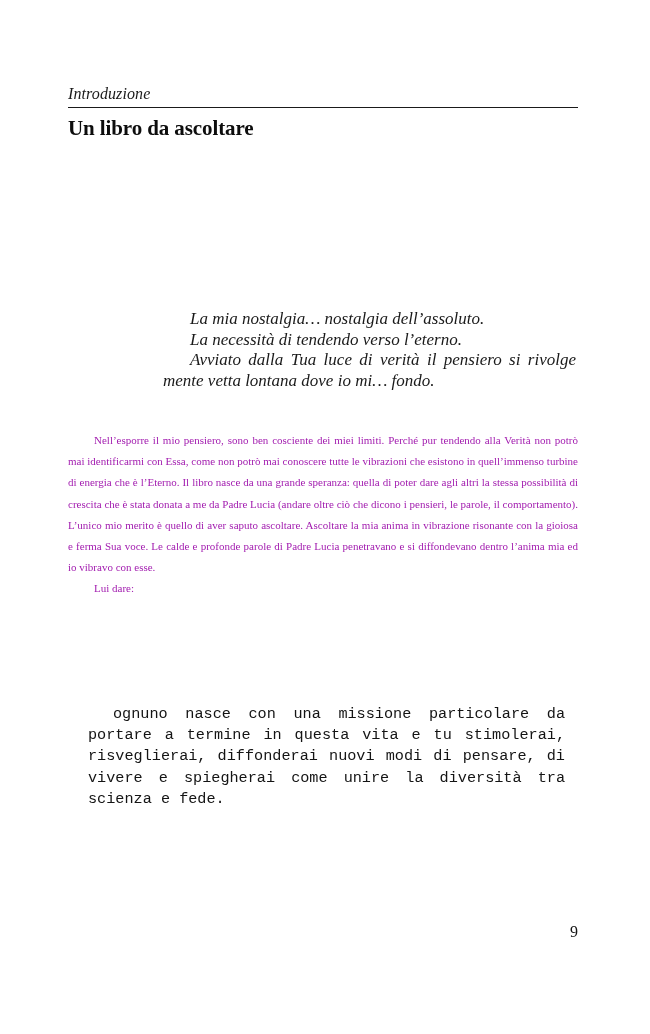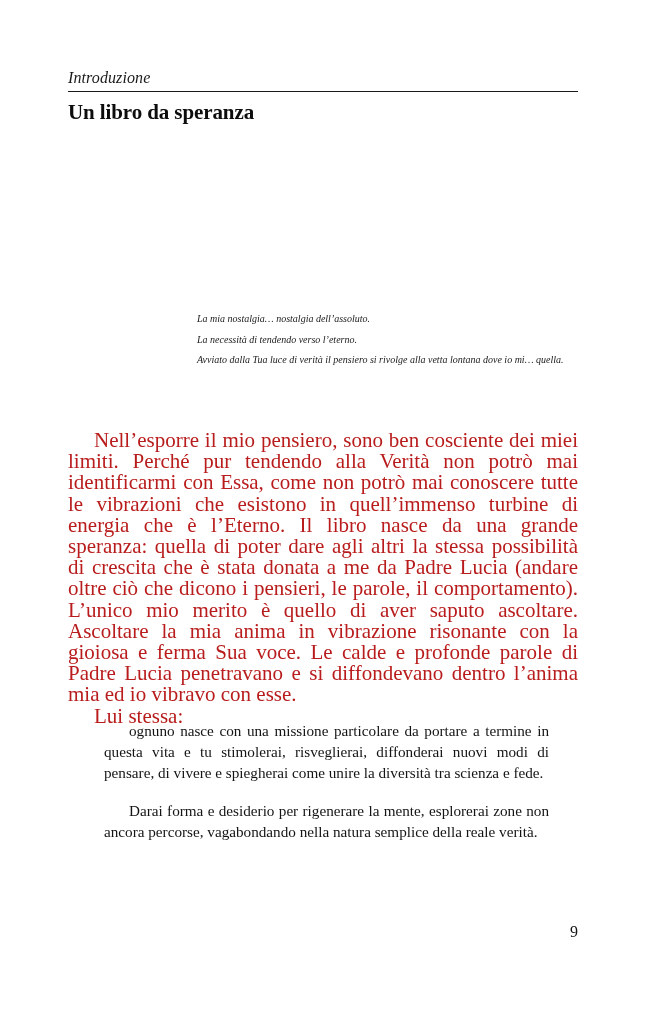--- a/index.html
+++ b/index.html
@@ -18,21 +18,21 @@
     color: #111111;
     font-family: "Liberation Serif", "DejaVu Serif", serif;
     overflow: hidden;
     box-sizing: border-box;
   }
 
   
   .text-block {
     position: absolute;
     left: 68px;
-    top: 68px;
+    top: 84px;
     width: 510px;
   }
 
   
   .running-head {
     font-style: italic;
     font-size: 16px;
     line-height: 20px;
     letter-spacing: 0.1px;
     color: #1a1a1a;
@@ -51,47 +51,47 @@
     font-weight: bold;
     line-height: 26px;
     letter-spacing: -0.1px;
     color: #0d0d0d;
     margin: 0;
   }
 
   
   .epigraph {
     position: absolute;
-    left: 170px;
+    left: 163px;
     top: 309px;
     width: 413px;
     font-style: italic;
-    font-size: 10px;
+    font-size: 17px;
     line-height: 20.5px;
     text-align: justify;
     text-justify: inter-word;
     color: #1a1a1a;
   }
 
   .epigraph p {
     margin: 0;
     text-indent: 27px;
   }
 
   
   .body-copy {
     position: absolute;
     left: 68px;
     top: 430px;
     width: 510px;
-    font-size: 21px;
+    font-size: 11px;
     line-height: 21.2px;
     text-align: justify;
     text-justify: inter-word;
-    color: #b91c1c;
+    color: #a21caf;
   }
 
   .body-copy p {
     margin: 0;
     text-indent: 26px;
   }
 
   
   .quote-block {
     position: absolute;
@@ -99,22 +99,23 @@
     top: 704px;
     width: 477px;
     font-size: 15.2px;
     line-height: 21.2px;
     text-align: justify;
     text-justify: inter-word;
     color: #141414;
   }
 
   .quote-block p {
-    margin: 16px;
+    margin: 0;
     text-indent: 25px;
+    font-family: Liberation Mono, monospace;
   }
 
   
   .folio {
     position: absolute;
     left: 68px;
     top: 922px;
     width: 510px;
     text-align: right;
     font-size: 16px;
@@ -123,34 +124,33 @@
   }
 </style>
 </head>
 <body>
 
 <div class="page">
 
   <div class="text-block">
     <div class="running-head">Introduzione</div>
     <hr class="head-rule">
-    <h1 class="chapter-title">Un libro da speranza</h1>
+    <h1 class="chapter-title">Un libro da ascoltare</h1>
   </div>
 
   <div class="epigraph">
     <p>La mia nostalgia… nostalgia dell’assoluto.</p>
     <p>La necessità di tendendo verso l’eterno.</p>
-    <p>Avviato dalla Tua luce di verità il pensiero si rivolge alla vetta lontana dove io mi… quella.</p>
+    <p>Avviato dalla Tua luce di verità il pensiero si rivolge mente vetta lontana dove io mi… fondo.</p>
   </div>
 
   <div class="body-copy">
     <p>Nell’esporre il mio pensiero, sono ben cosciente dei miei limiti. Perché pur tendendo alla Verità non potrò mai identificarmi con Essa, come non potrò mai conoscere tutte le vibrazioni che esistono in quell’immenso turbine di energia che è l’Eterno. Il libro nasce da una grande speranza: quella di poter dare agli altri la stessa possibilità di crescita che è stata donata a me da Padre Lucia (andare oltre ciò che dicono i pensieri, le parole, il comportamento). L’unico mio merito è quello di aver saputo ascoltare. Ascoltare la mia anima in vibrazione risonante con la gioiosa e ferma Sua voce. Le calde e profonde parole di Padre Lucia penetravano e si diffondevano dentro l’anima mia ed io vibravo con esse.</p>
-    <p>Lui stessa:</p>
+    <p>Lui dare:</p>
   </div>
 
   <div class="quote-block">
     <p>ognuno nasce con una missione particolare da portare a termine in questa vita e tu stimolerai, risveglierai, diffonderai nuovi modi di pensare, di vivere e spiegherai come unire la diversità tra scienza e fede.</p>
-    <p>Darai forma e desiderio per rigenerare la mente, esplorerai zone non ancora percorse, vagabondando nella natura semplice della reale verità.</p>
   </div>
 
   <div class="folio">9</div>
 
 </div>
 
 </body></html>

